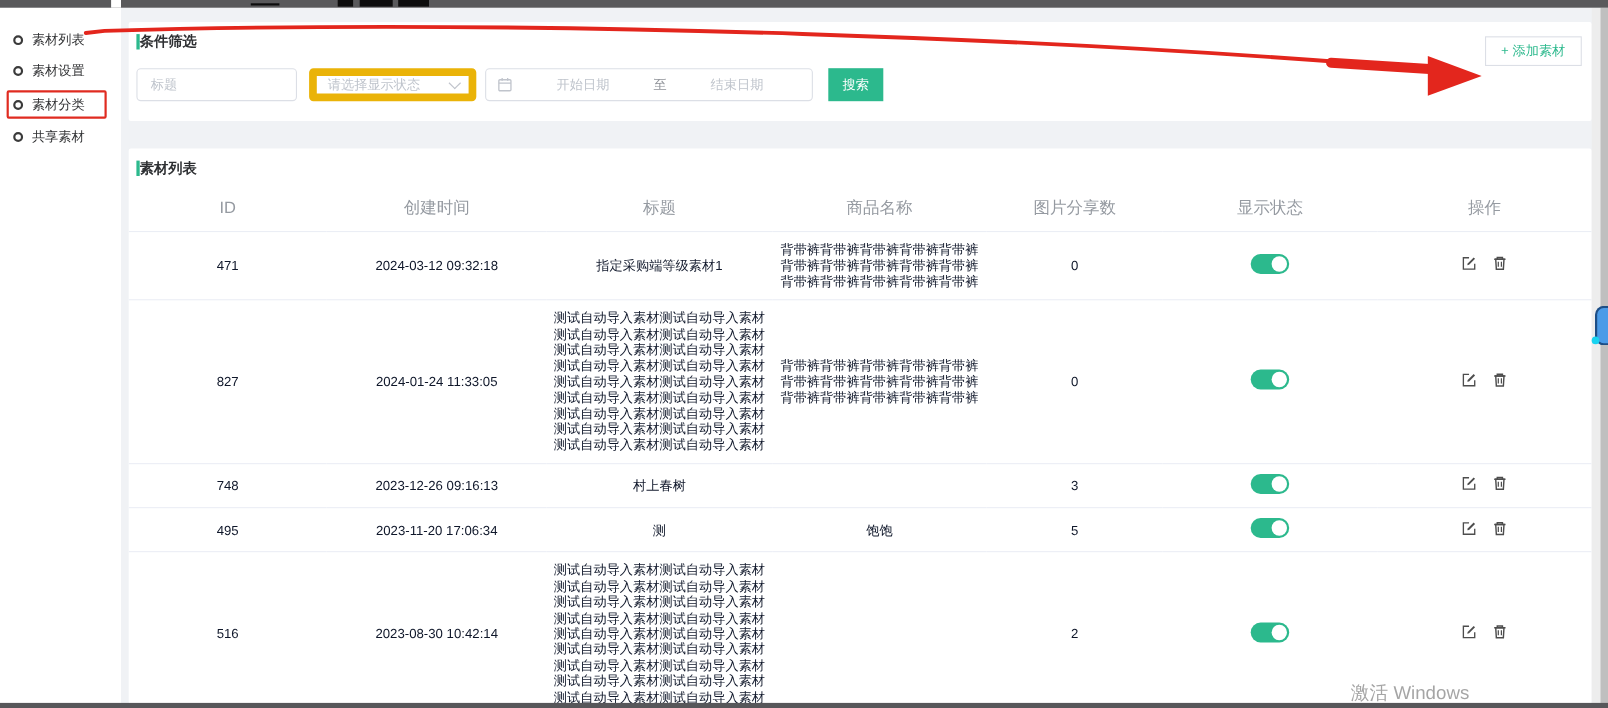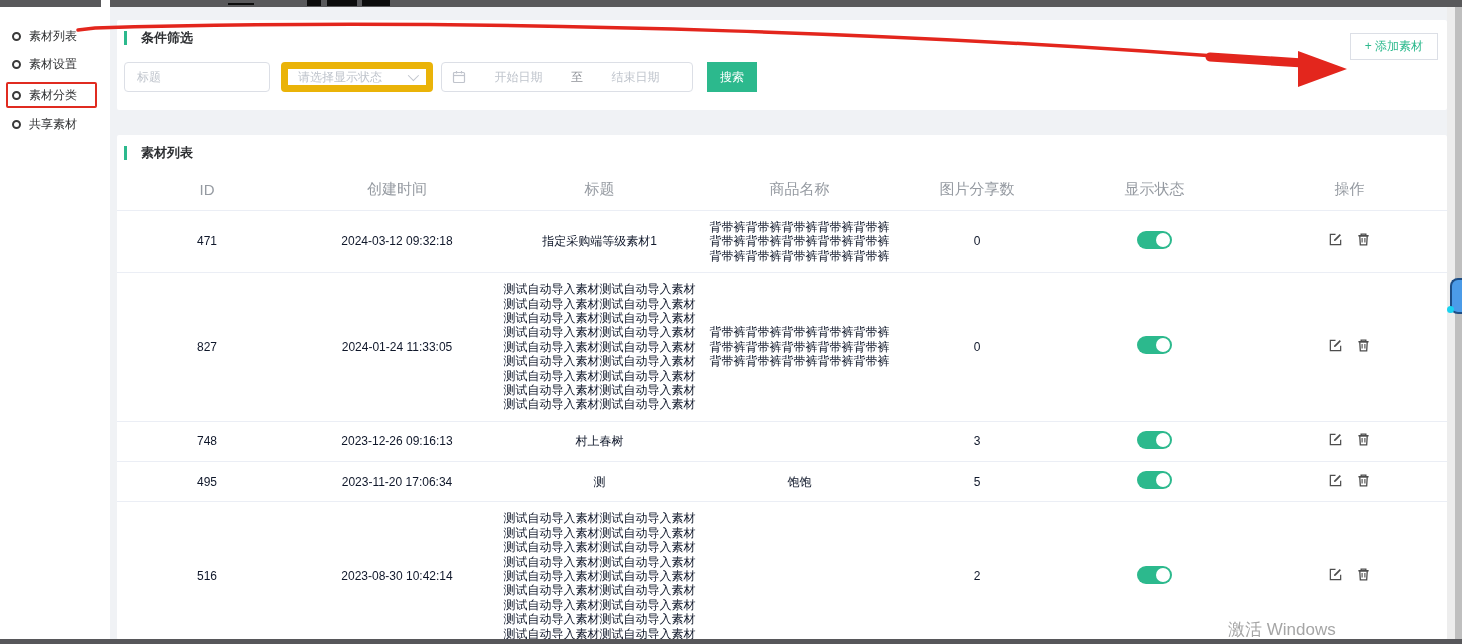--- a/index.html
+++ b/index.html
@@ -23,39 +23,39 @@
   .side-item .lbl { font-size:12px; color:#303133; white-space:nowrap; }
   .si-0 { top:20px; } .si-1 { top:48px; } .si-2 { top:79px; } .si-3 { top:108px; }
   .red-box { position:absolute; left:6px; top:75px; width:91px; height:26px; border:2px solid #e02b20; border-radius:2px; z-index:3; pointer-events:none; }
 
   
   .main { position:absolute; left:110px; top:7px; width:1337px; height:633px; background:#f0f2f5; }
   .card { position:absolute; left:7px; width:1330px; background:#fff; border-radius:2px; }
   .filter-card { top:13px; height:90px; }
   .table-card { top:128px; height:505px; overflow:hidden; }
 
-  .sec-title { position:absolute; left:7px; top:9px; display:flex; align-items:center; gap:14px; }
+  .sec-title { position:absolute; left:7px; top:9px; display:flex; align-items:center; gap:0; }
   .sec-bar { width:3px; height:14px; background:#2cb98d; }
   .sec-text { font-size:13px; font-weight:bold; color:#2e3033; }
 
   .add-btn { position:absolute; right:9px; top:13px; height:27px; padding:0 14px; background:#fff;
              border:1px solid #dcdfe6; border-radius:0; font-size:12px; color:#2cb98d;
              display:flex; align-items:center; cursor:pointer; }
 
   .filter-row { position:absolute; left:7px; top:42px; height:30px; display:flex; align-items:center; }
   .f-input { height:30px; border:1px solid #dcdfe6; border-radius:4px; font-size:12px; color:#606266;
              padding:0 12px; outline:none; background:#fff; font-family:"Liberation Sans",sans-serif; }
   .f-input::placeholder { color:#bfc4cc; }
   .title-input { width:146px; }
   .select-box { width:152px; height:30px; margin-left:11px; border:7px solid #eab308; border-radius:4px;
                 display:flex; align-items:center; justify-content:space-between; padding:0 10px; cursor:pointer; background:#fff; }
   .select-box .ph { font-size:12px; color:#bfc4cc; }
   .chev { width:8px; height:8px; border-right:1.5px solid #c0c4cc; border-bottom:1.5px solid #c0c4cc;
           transform:rotate(45deg) translateY(-2px); }
-  .date-box { width:252px; height:30px; margin-left:8px; border:1px solid #dcdfe6; border-radius:4px;
+  .date-box { width:298px; height:30px; margin-left:8px; border:1px solid #dcdfe6; border-radius:4px;
               display:flex; align-items:center; padding:0 10px; gap:6px; background:#fff; cursor:pointer; }
   .date-box .ph { font-size:12px; color:#bfc4cc; flex:1; text-align:center; }
   .date-box .sep { font-size:12px; color:#909399; }
   .search-btn { margin-left:14px; width:50px; height:30px; background:#2cb98d; color:#fff; border:none;
                 border-radius:0; font-size:12px; cursor:pointer; font-family:"Liberation Sans",sans-serif; }
 
   
   .mat-table { position:absolute; left:0; top:34px; width:1330px; border-collapse:collapse; table-layout:fixed; }
   .mat-table th { font-size:15px; color:#959aa1; font-weight:normal; padding:11px 4px; border-bottom:1px solid #ebeef5; }
   .mat-table td { font-size:12px; color:#0f172a; text-align:center; padding:9px 6px; line-height:1.2;

